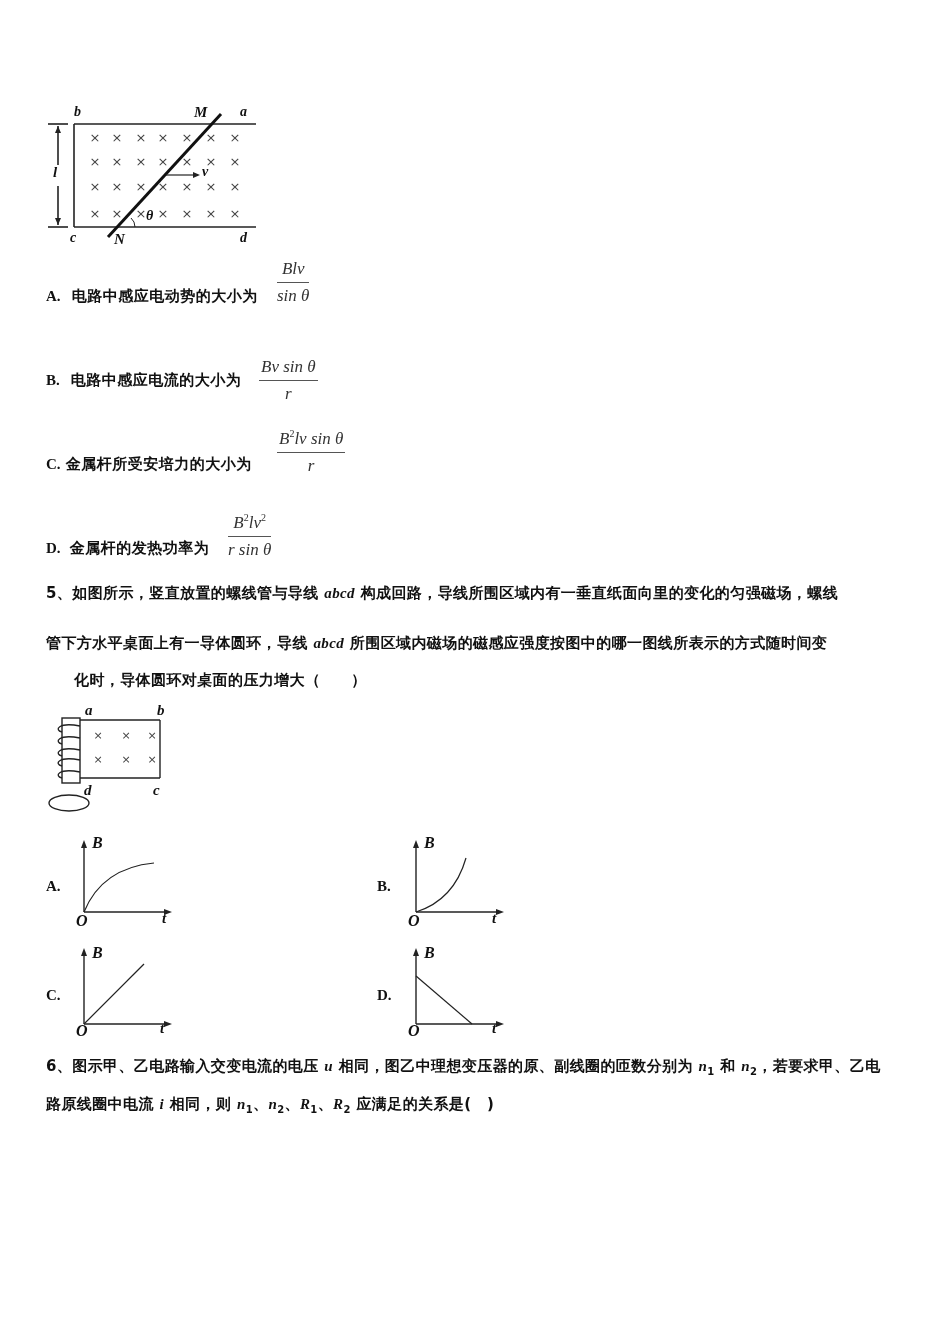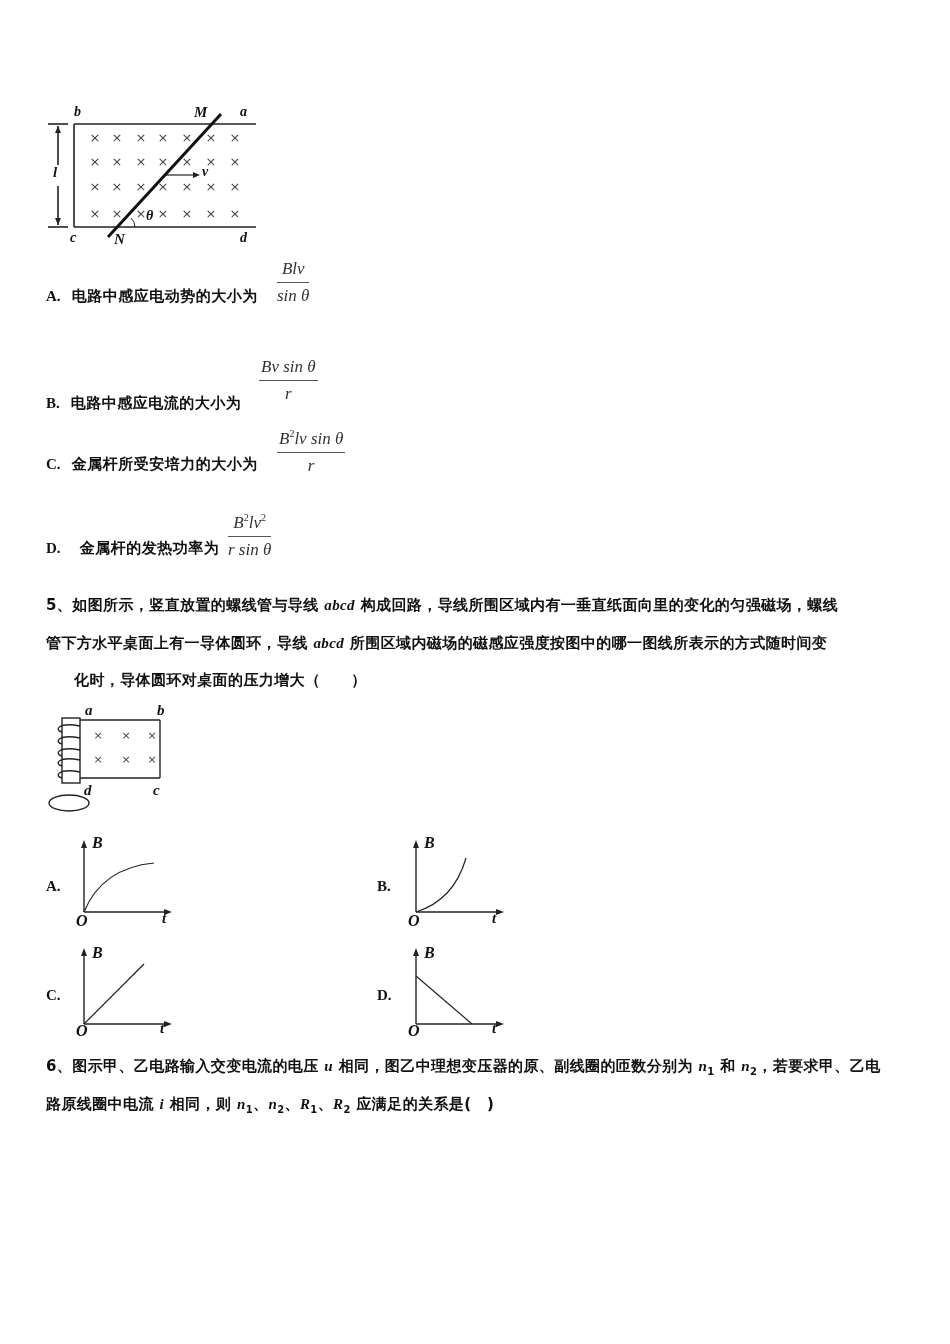--- a/index.html
+++ b/index.html
@@ -88,51 +88,51 @@
 <div class="abs" style="left:46px;top:286px;">
   <span class="opt-letter">A.</span>
   <span class="cn" style="margin-left:6px;">电路中感应电动势的大小为</span>
 </div>
 <div class="frac" style="left:277px;top:259px;">
   <span class="num">Blv</span>
   <span class="bar"></span>
   <span class="den">sin θ</span>
 </div>
 
-<div class="abs" style="left:46px;top:370px;margin-top:23px;">
+<div class="abs" style="left:46px;top:370px;">
   <span class="opt-letter">B.</span>
   <span class="cn" style="margin-left:6px;">电路中感应电流的大小为</span>
 </div>
 <div class="frac" style="left:259px;top:357px;">
   <span class="num">Bv sin θ</span>
   <span class="bar"></span>
   <span class="den">r</span>
 </div>
 
 <div class="abs" style="left:46px;top:454px;">
   <span class="opt-letter">C.</span>
-  <span class="cn" style="margin-left:6px;">金属杆所受安培力的大小为</span>
+  <span class="cn" style="margin-left:0;">金属杆所受安培力的大小为</span>
 </div>
 <div class="frac" style="left:277px;top:428px;">
   <span class="num"><span>B</span><sup class="up">2</sup><span>lv sin θ</span></span>
   <span class="bar"></span>
   <span class="den">r</span>
 </div>
 
 <div class="abs" style="left:46px;top:538px;">
   <span class="opt-letter">D.</span>
-  <span class="cn" style="margin-left:14px;">金属杆的发热功率为</span>
+  <span class="cn" style="margin-left:4px;">金属杆的发热功率为</span>
 </div>
 <div class="frac" style="left:228px;top:512px;">
   <span class="num"><span>B</span><sup class="up">2</sup><span>lv</span><sup class="up">2</sup></span>
   <span class="bar"></span>
   <span class="den">r sin θ</span>
 </div>
 
-<div class="line" style="top:596px;">
+<div class="line" style="top:584px;">
   <span>5、如图所示，竖直放置的螺线管与导线 </span><span class="it">abcd</span><span> 构成回路，导线所围区域内有一垂直纸面向里的变化的匀强磁场，螺线</span>
 </div>
 <div class="line" style="top:634px;">
   <span>管下方水平桌面上有一导体圆环，导线 </span><span class="it">abcd</span><span> 所围区域内磁场的磁感应强度按图中的哪一图线所表示的方式随时间变</span>
 </div>
 <div class="line" style="top:671px;margin-left:28px;">
   <span>化时，导体圆环对桌面的压力增大（　　）</span>
 </div>
 
 <div class="abs" style="left:40px;top:700px;width:140px;height:115px;">

